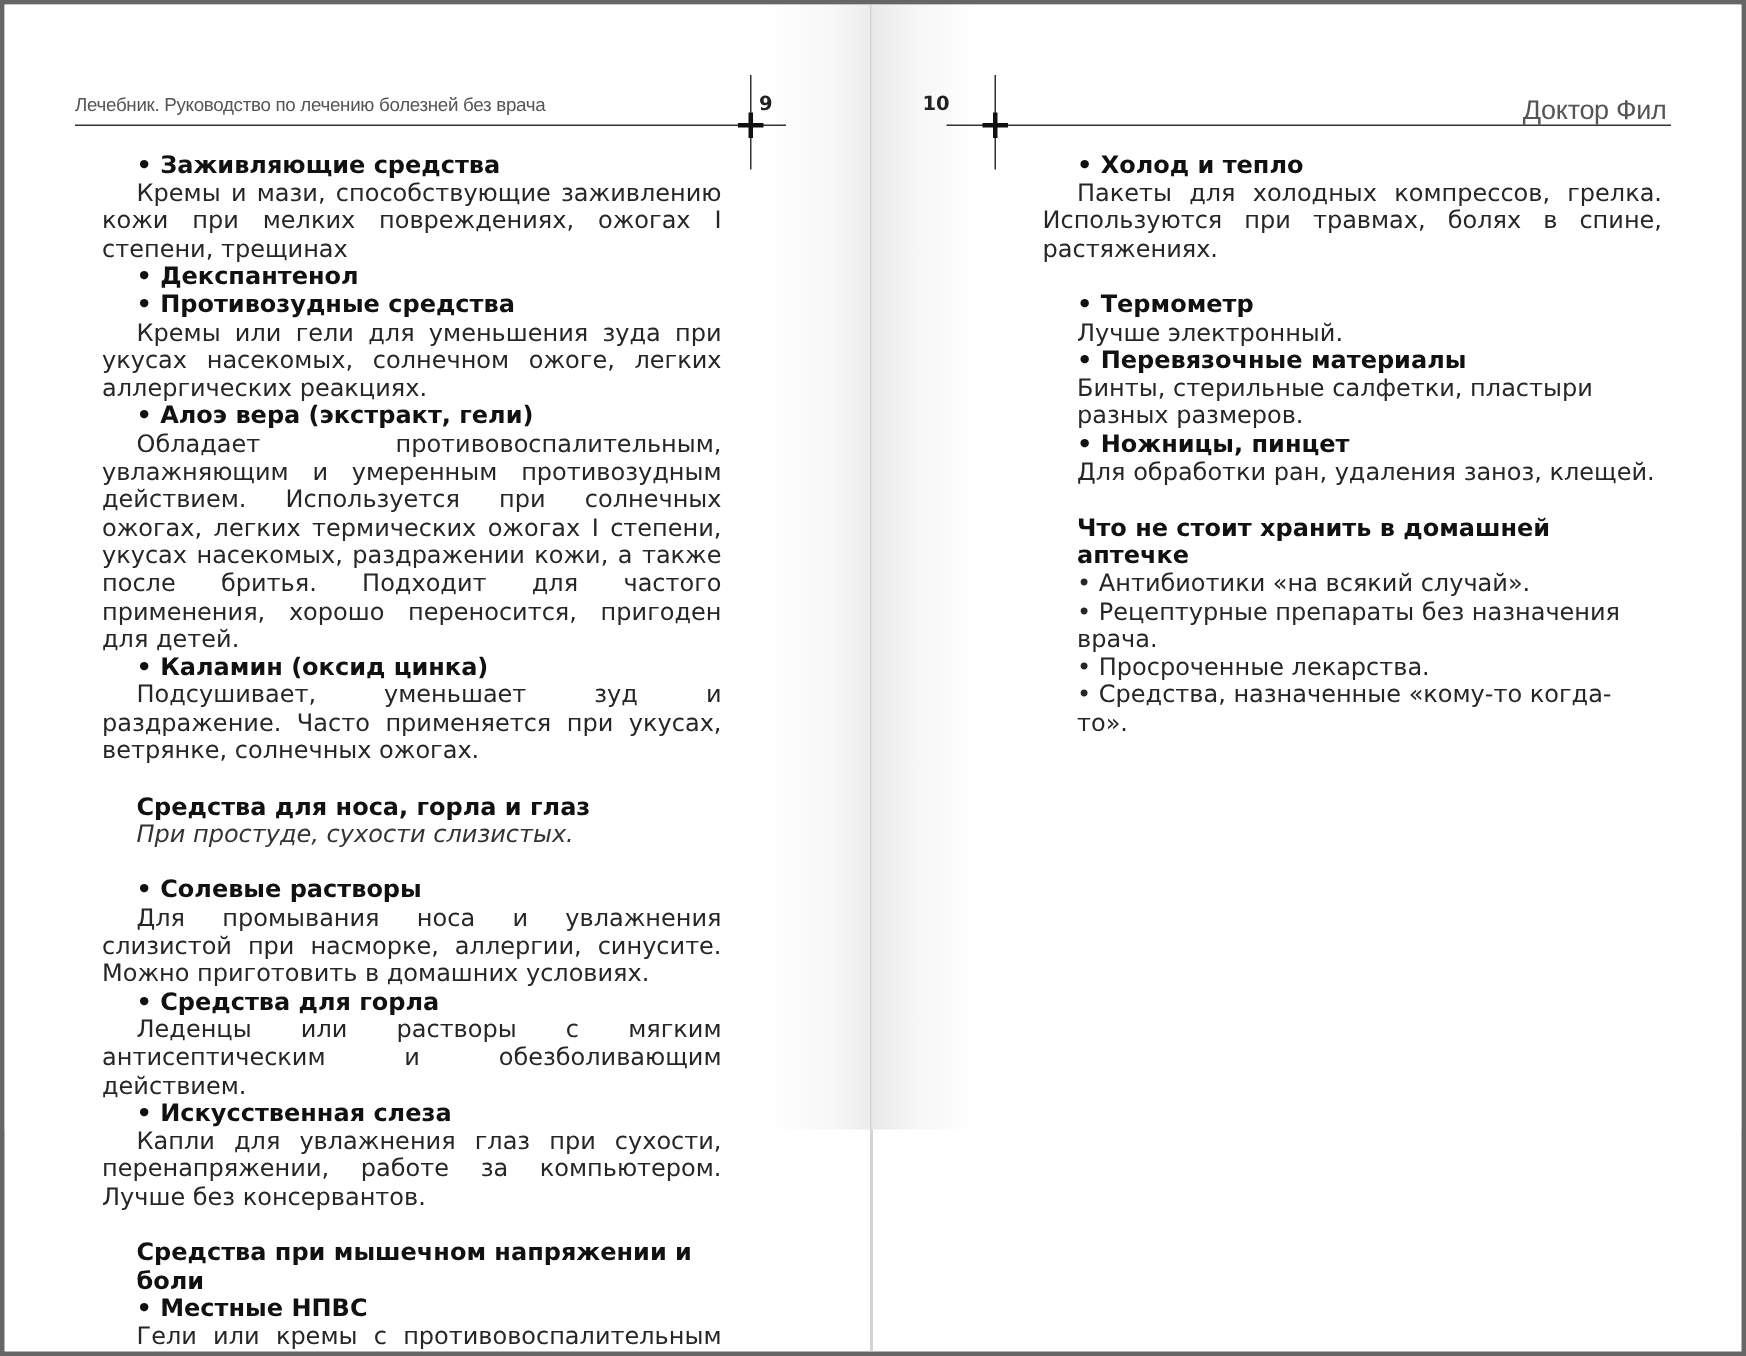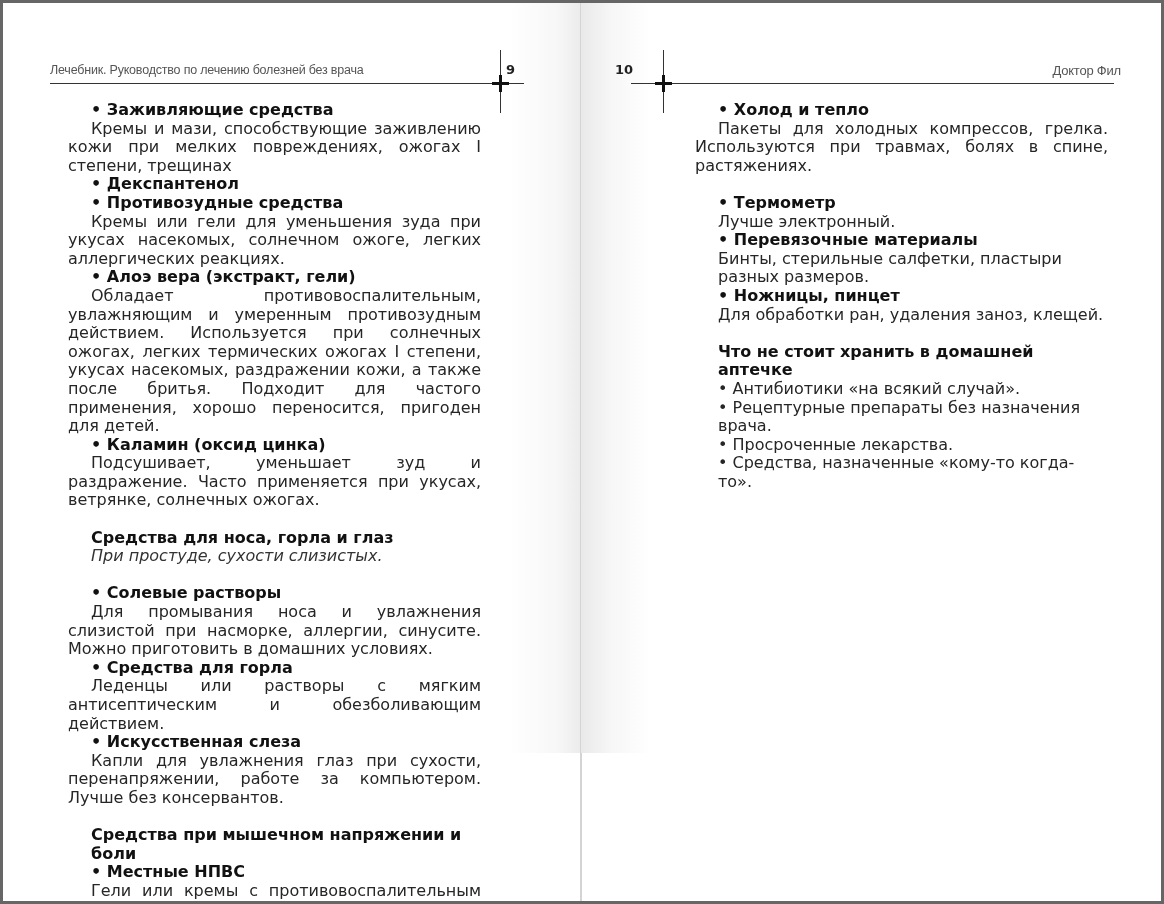--- a/index.html
+++ b/index.html
@@ -72,21 +72,21 @@
         <div class="h">Средства при мышечном напряжении и боли</div>
         <div class="h">• Местные НПВС</div>
         <div class="p last">Гели или кремы с противовоспалительным действием для мышц и суставов.</div>
       </div>
   </div>
 
   <div class="spine"></div>
 
   <div class="page page-right">
     <div class="page-num" style="left:34px;">10</div>
-    <div class="running-head" style="right:40px; font-size:13px;">Доктор Фил</div>
+    <div class="running-head" style="right:50px; font-size:18px;">Доктор Фил</div>
     <div class="rule" style="left:50px; width:483px;"></div>
     <div class="vline" style="left:82px;"></div>
     <div class="cross-h" style="left:74px;"></div>
     <div class="cross-v" style="left:81px;"></div>
   </div>
 
   <div class="text-block text-right" id="right-text">
       <div class="h">• Холод и тепло</div>
       <div class="p last">Пакеты для холодных компрессов, грелка. Используются при травмах, болях в спине, растяжениях.</div>
       <div class="gap"></div>

